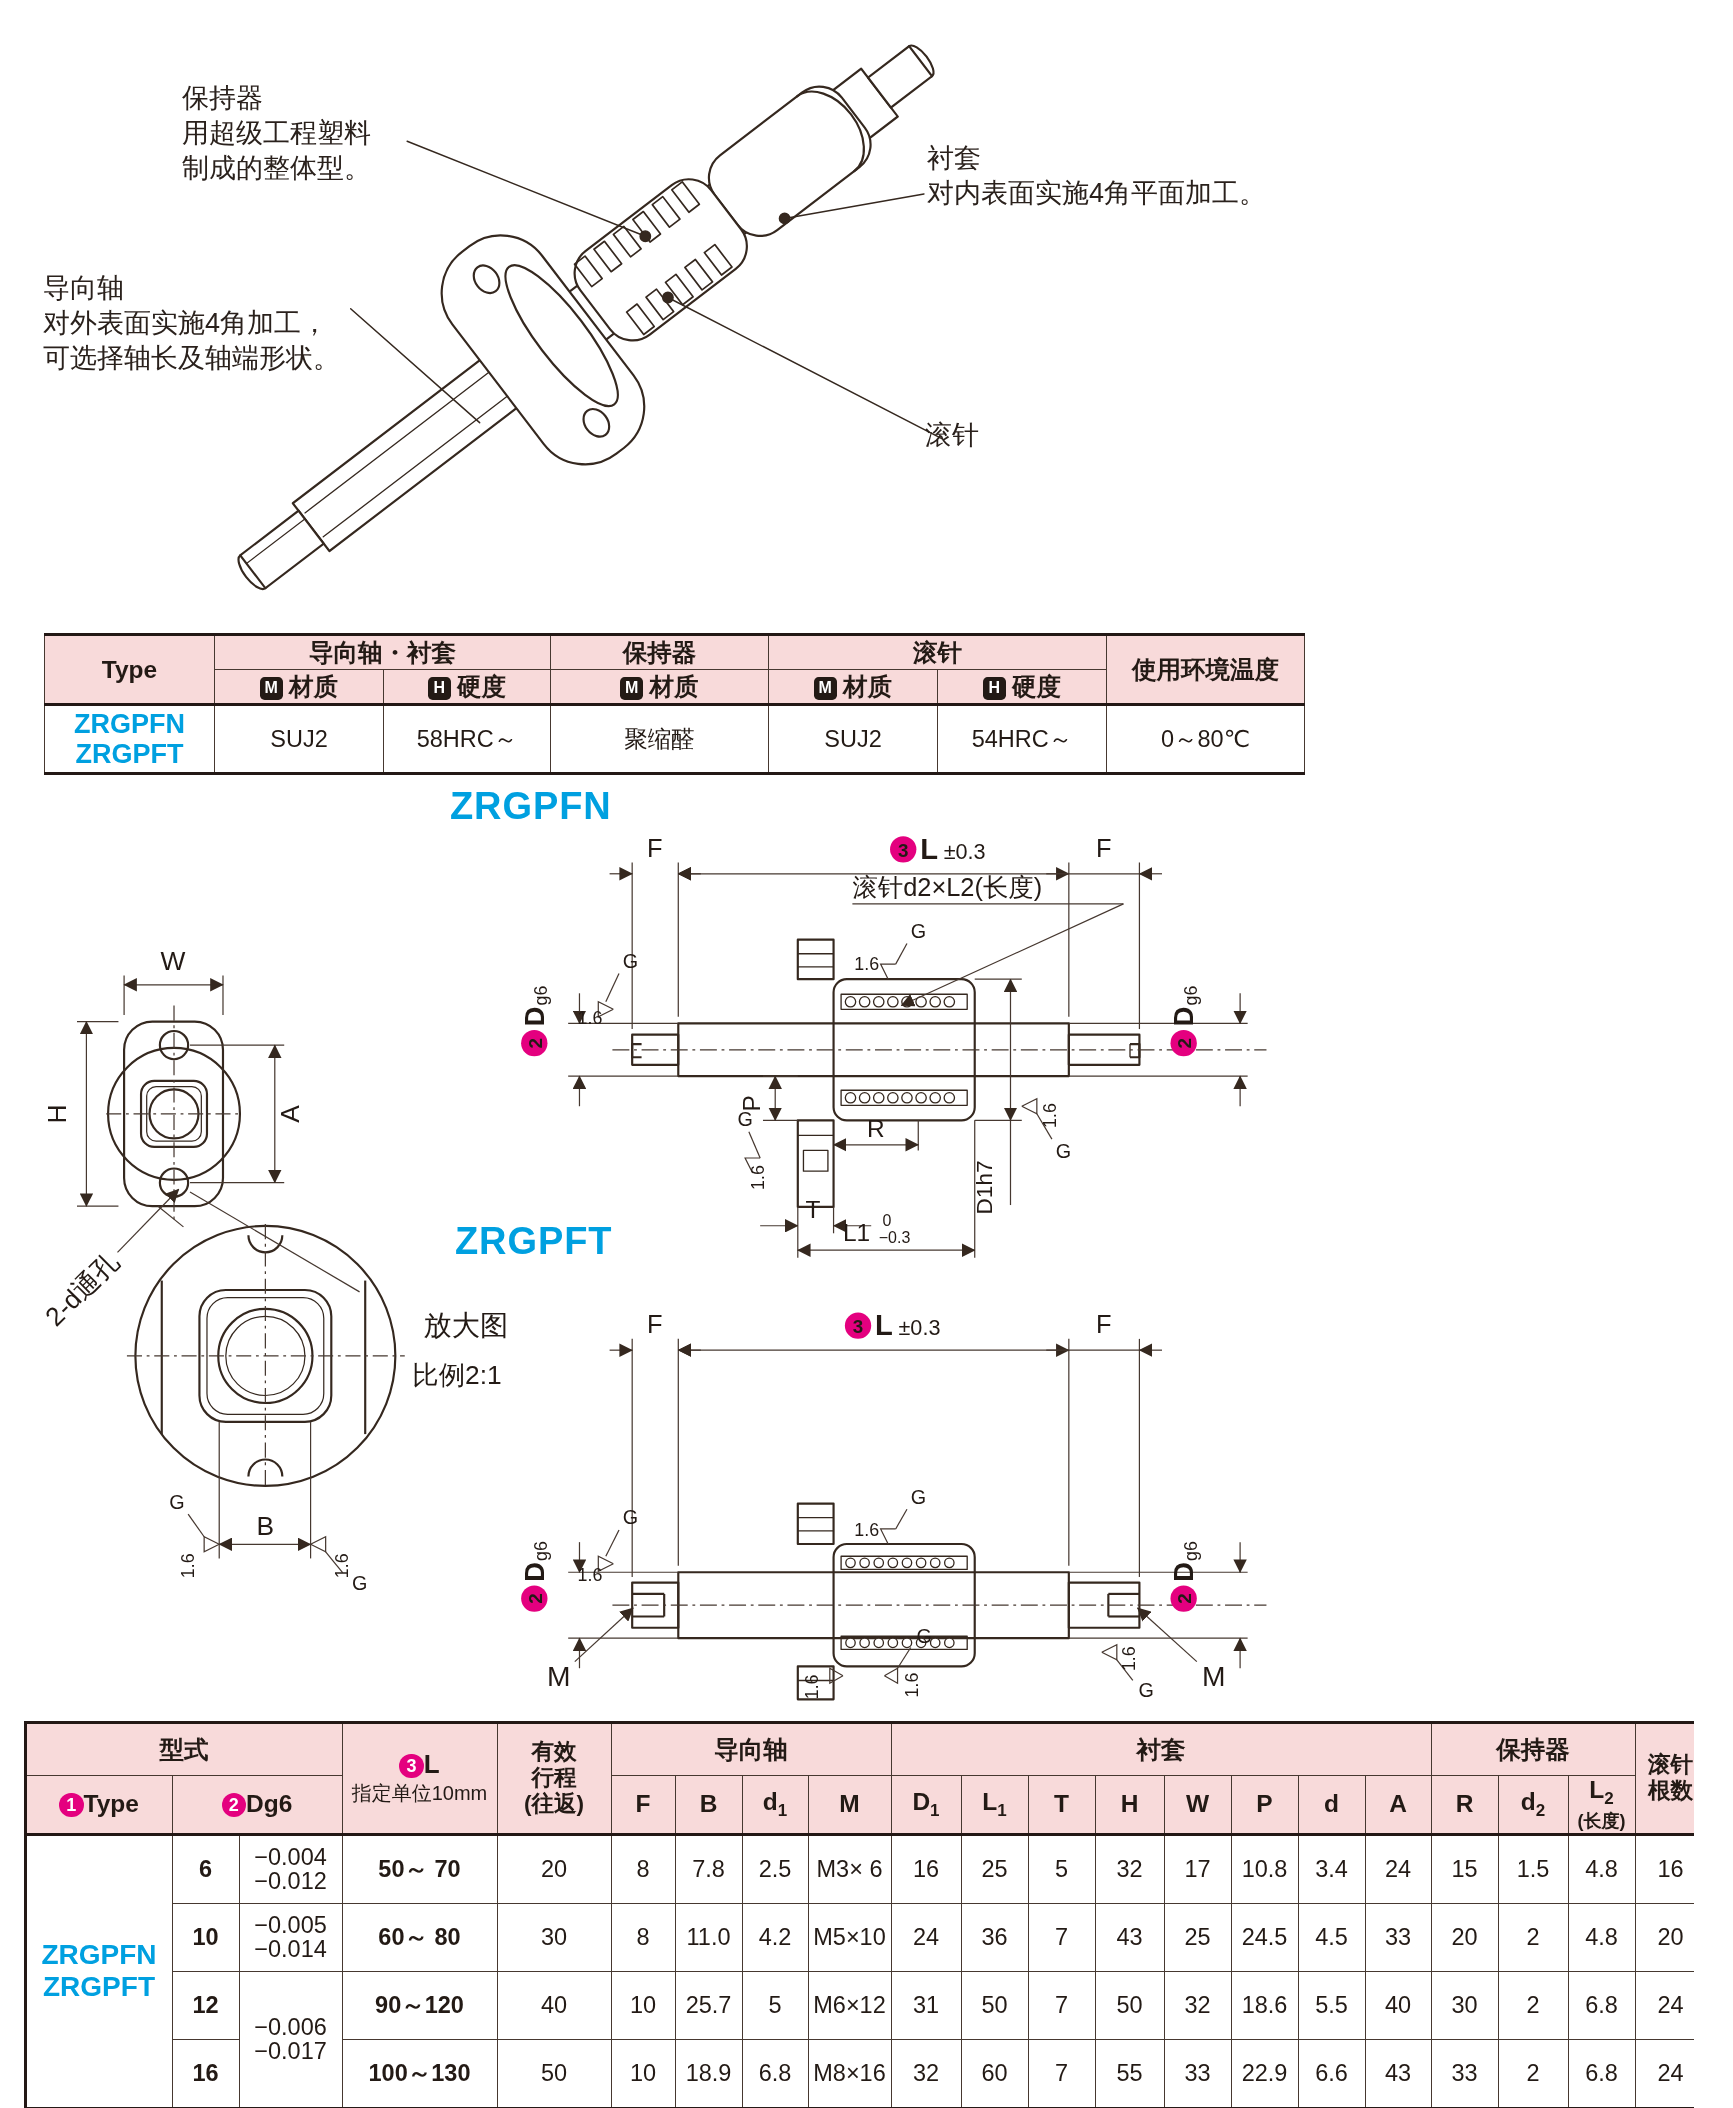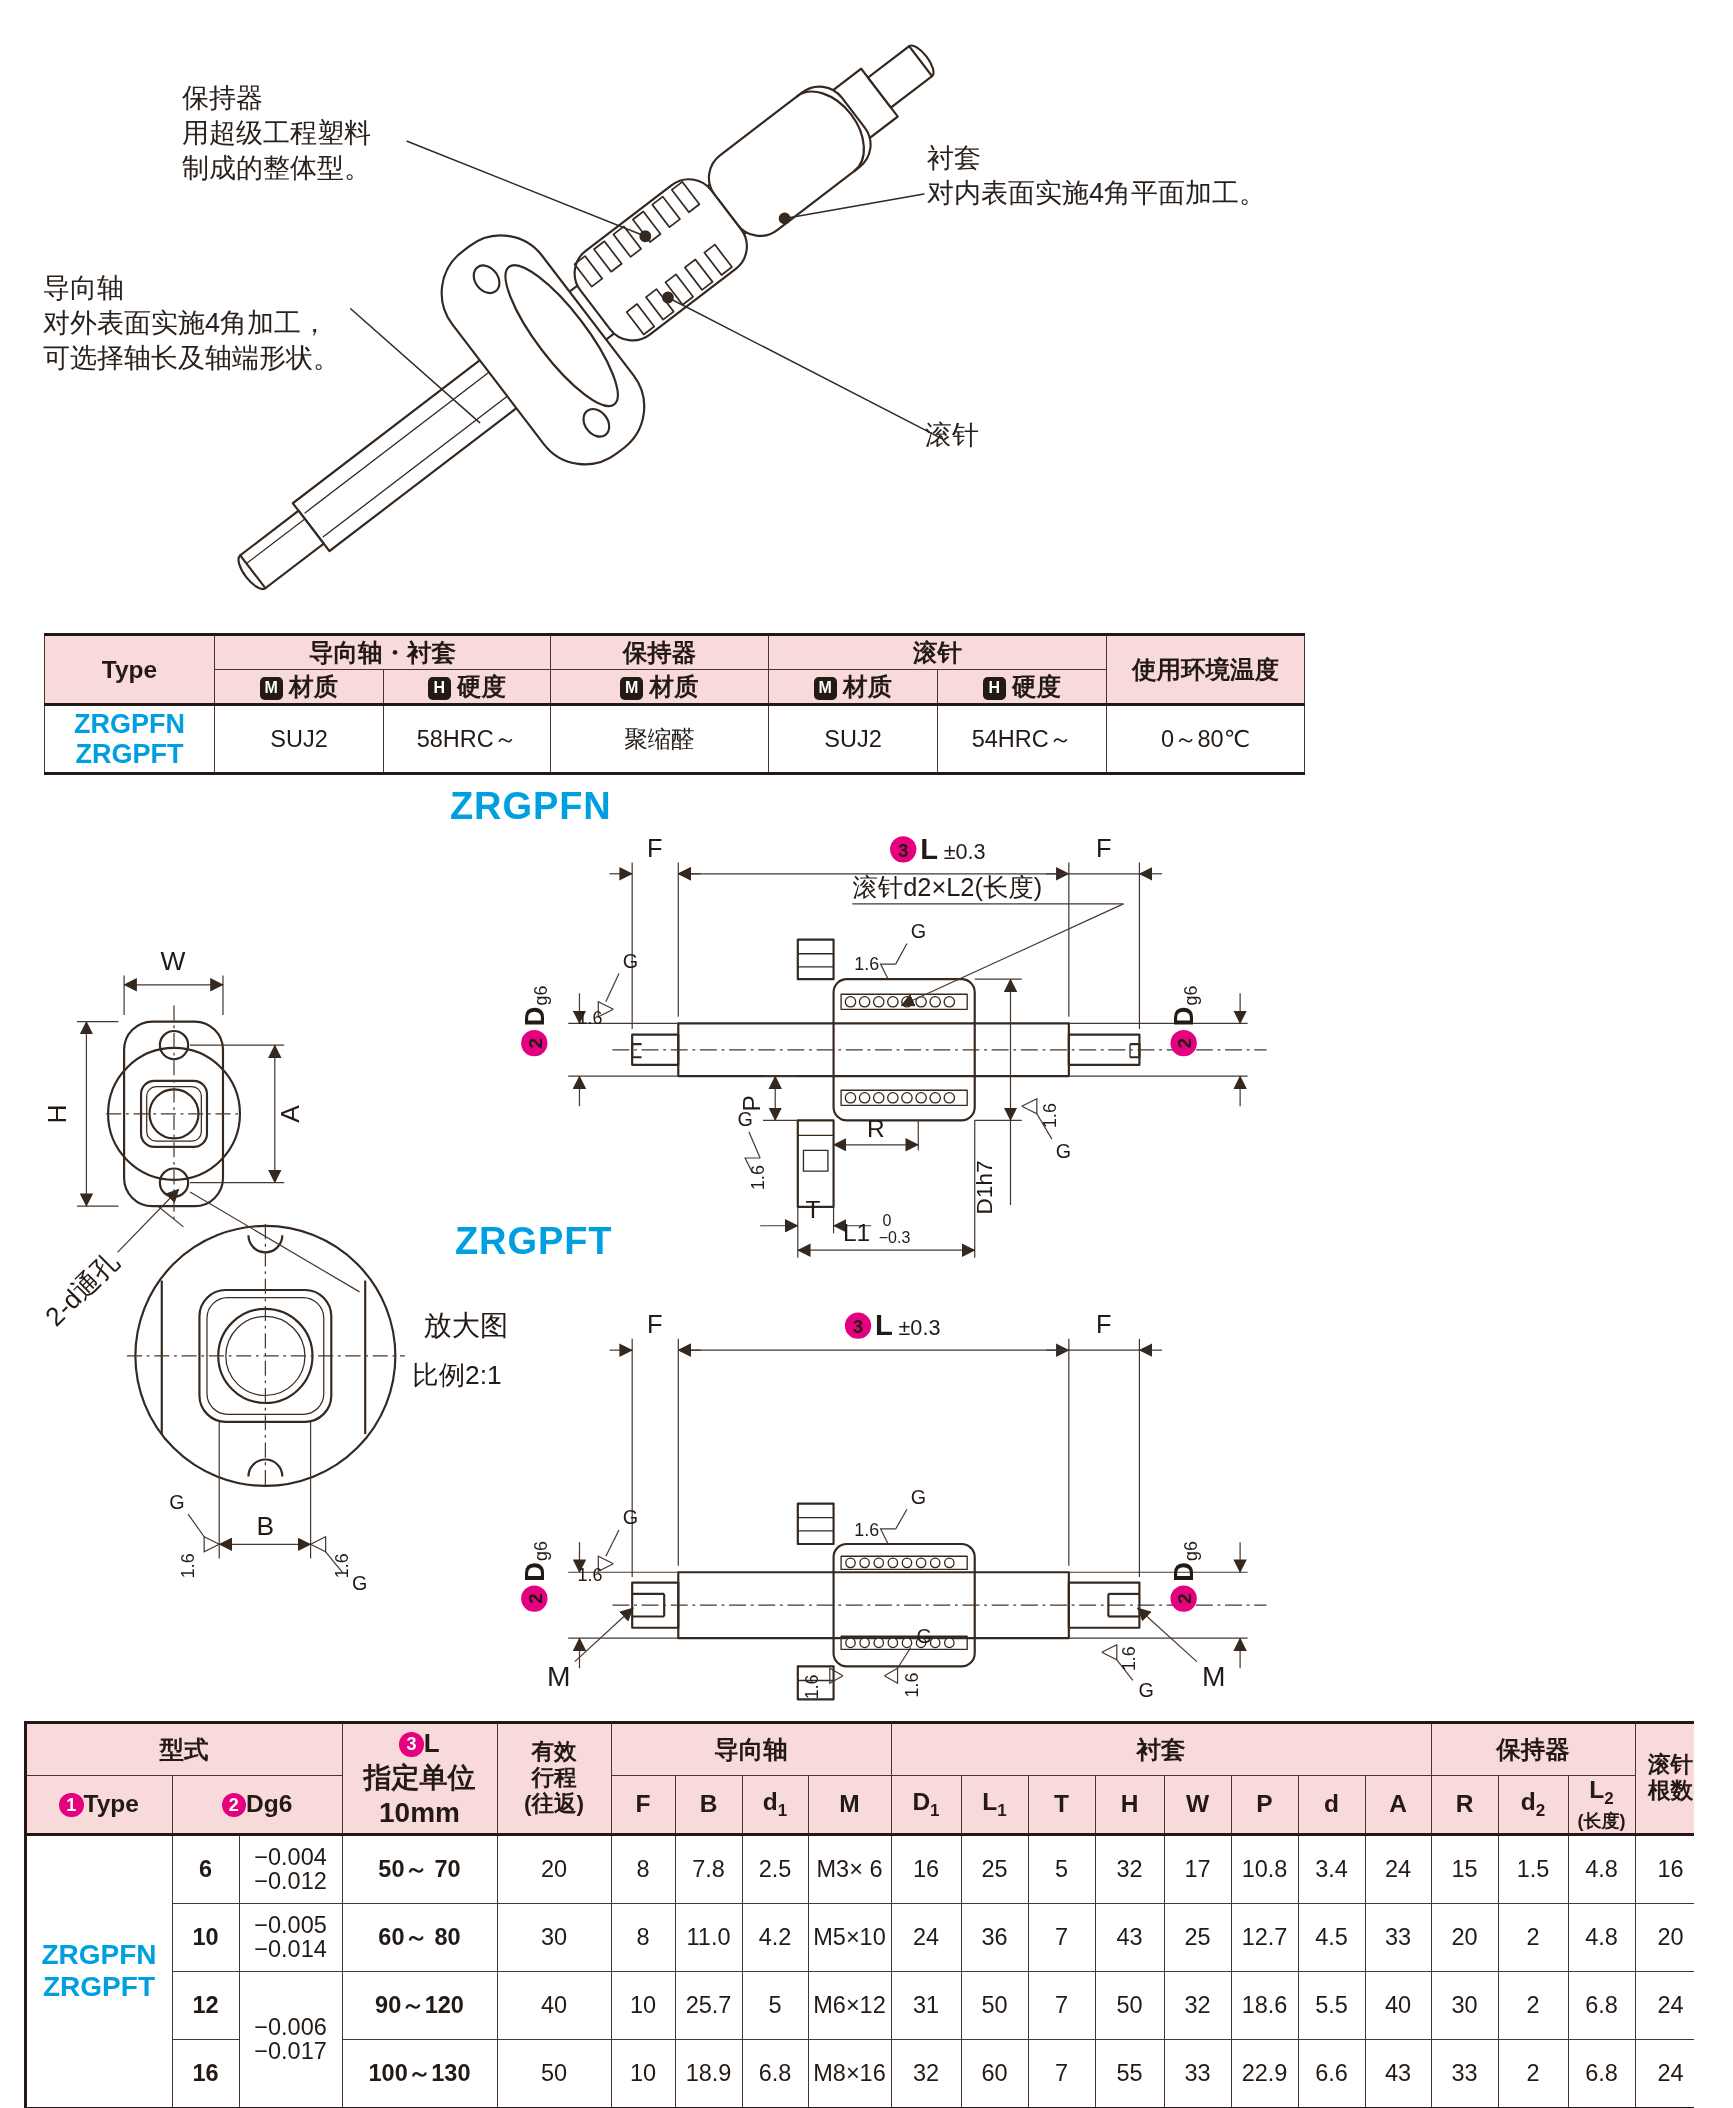--- a/index.html
+++ b/index.html
@@ -18,21 +18,21 @@
   .mat tr.body td{height:66px;border-top:3.3px solid #231815}
   .spec{left:23.5px;top:1721px;width:1679px;border:3.3px solid #231815}
   .spec tr.h1 td,.spec tr.h2 td{height:51px}
   .spec tr.b td{height:67px}
   .spec tbody tr.b1 td{border-top:3.3px solid #231815}
   td.gl{border-left:2.8px solid #231815}
   .cy{color:#00a0e0;font-weight:bold}
   .big{font-size:28px}
   .lrange{font-size:29px}
   .tol{font-size:21.7px;line-height:24.5px}
-  .unit{font-size:28px;font-weight:bold}
+  .unit{font-size:20px;font-weight:normal}
   .sm{font-size:22.6px;line-height:26px}
   .bdg{display:inline-block;width:24.5px;height:24.5px;line-height:24.5px;border-radius:50%;background:#e4007f;
        color:#fff;font-weight:bold;font-size:18px;text-align:center;vertical-align:1.9px}
   .mh{display:inline-block;width:22.6px;height:22.6px;line-height:22.6px;background:#231a15;color:#fff;
       border-radius:4.7px;font-size:16px;font-weight:bold;text-align:center;margin-right:6.6px;vertical-align:1.9px}
   sub.s{font-size:17px}
 </style>
 </head>
 <body>
 
@@ -570,21 +570,21 @@
       <td class="gl">30</td>
       <td class="gl">8</td>
       <td>11.0</td>
       <td>4.2</td>
       <td>M5×10</td>
       <td class="gl">24</td>
       <td>36</td>
       <td>7</td>
       <td>43</td>
       <td>25</td>
-      <td>12.7</td>
+      <td>24.5</td>
       <td>4.5</td>
       <td>33</td>
       <td class="gl">20</td>
       <td>2</td>
       <td>4.8</td>
       <td class="gl">20</td>
     </tr>
     <tr class="b">
       <td class="cy big">12</td>
       <td class="tol" rowspan="2">

